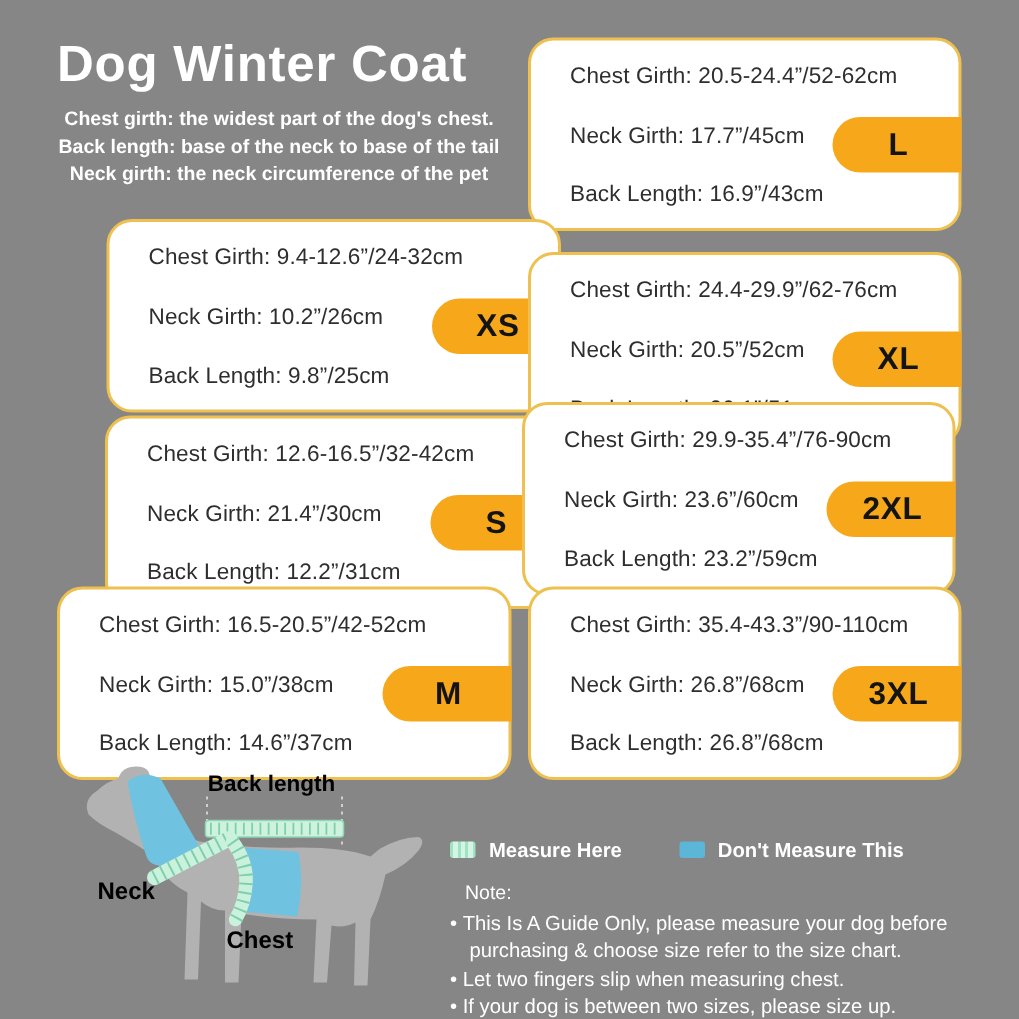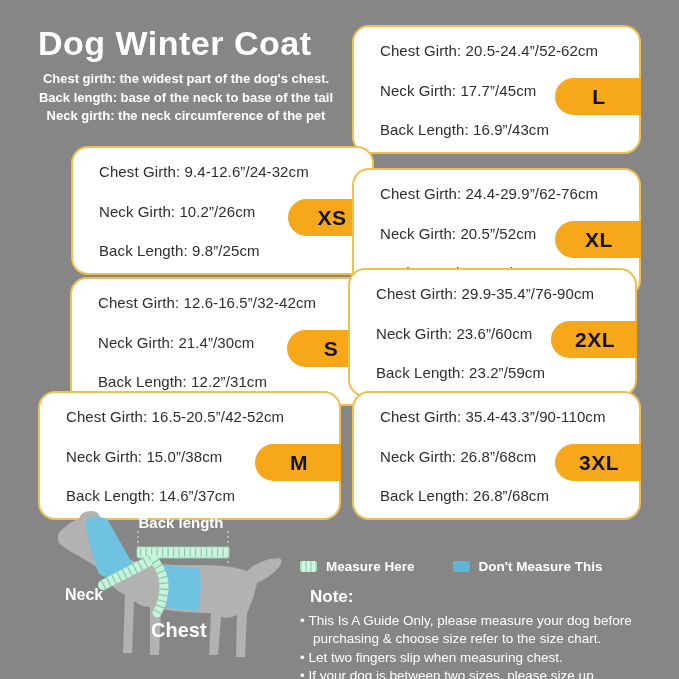--- a/index.html
+++ b/index.html
@@ -37,32 +37,32 @@
   .badge{
     position:absolute;right:-2px;top:51px;height:37px;min-width:52px;
     padding:0 16px 0 18px;box-sizing:content-box;
     background:#f7a71a;border-radius:19px 0 0 19px;
     display:flex;align-items:center;justify-content:center;
     font-size:21px;font-weight:bold;color:#141414;letter-spacing:.5px;
   }
   
   .dog-wrap{position:absolute;left:15px;top:505px;width:312px;height:172px;}
   .dog-wrap svg{position:absolute;left:0;top:0;}
-  .diagram-label{position:absolute;color:#ffffff;font-weight:bold;white-space:nowrap;}
+  .diagram-label{position:absolute;color:#000000;font-weight:bold;white-space:nowrap;}
   .lbl-backlength{left:113px;top:9px;width:106px;text-align:center;font-size:15px;}
   .lbl-neck{left:50px;top:81px;font-size:16px;}
-  .lbl-chest{left:136px;top:114px;font-size:20px;text-align:center;}
+  .lbl-chest{left:136px;top:114px;font-size:16px;text-align:center;}
   
   .bottom-right{position:absolute;left:287px;top:531px;width:380px;color:#fff;}
   .legend{display:flex;gap:38px;margin-left:13px;align-items:center;}
   .legend-item{display:flex;align-items:center;gap:9px;font-size:13.5px;font-weight:bold;margin-top:28px;}
   .swatch{width:17px;height:11px;border-radius:2px;flex:none;}
   .swatch-measure{background:repeating-linear-gradient(90deg,#9fe3c3 0 2px,#d4f5e5 2px 5px);}
   .swatch-dont{background:#5cb6d7;}
-  .note-heading{margin:13px 0 5px 23px;font-size:17px;font-weight:bold;}
+  .note-heading{margin:13px 0 5px 23px;font-size:13px;font-weight:normal;}
   .note-list{list-style:none;margin:0 0 0 13px;padding:0;font-size:13.5px;line-height:18.4px;}
   .note-list li{padding-left:13px;text-indent:-13px;}
   .note-list li::before{content:"\2022\00a0";}
 </style>
 </head>
 <body>
 
 <div class="header">
   <h1>Dog Winter Coat</h1>
   <div class="subtitle">Chest girth: the widest part of the dog's chest.</div>

